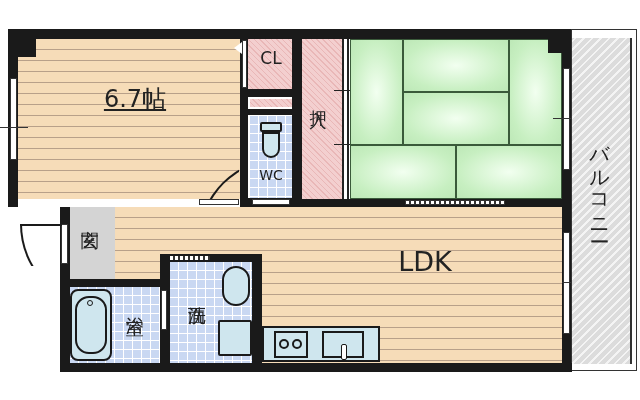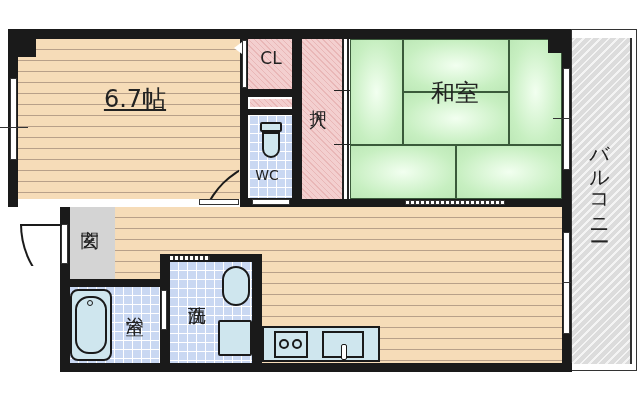--- a/index.html
+++ b/index.html
@@ -59,21 +59,21 @@
 
 <div class="abs floor-closet" style="left:248px;top:39px;width:46px;height:50px;"></div>
 <div class="abs label" style="left:248px;top:49px;width:46px;font-size:17px;">CL</div>
 <div class="abs wall" style="left:248px;top:89px;width:46px;height:8px;"></div>
 <div class="abs floor-closet" style="left:250px;top:99px;width:42px;height:8px;"></div>
 <div class="abs wall" style="left:248px;top:109px;width:46px;height:6px;"></div>
 
 <div class="abs floor-tile" style="left:250px;top:116px;width:42px;height:82px;"></div>
 <div class="abs fixture" style="left:260px;top:122px;width:22px;height:10px;border-radius:2px;"></div>
 <div class="abs fixture" style="left:262px;top:132px;width:18px;height:26px;border-radius:0 0 10px 10px;"></div>
-<div class="abs label" style="left:250px;top:167px;width:34px;font-size:14px;">WC</div>
+<div class="abs label" style="left:250px;top:167px;width:42px;font-size:14px;">WC</div>
 <div class="abs wall" style="left:248px;top:198px;width:54px;height:10px;"></div>
 <div class="abs window" style="left:252px;top:199px;width:38px;height:6px;"></div>
 <div class="door-arc" style="left:212px;top:166px;width:80px;height:80px;border-radius:0 0 100% 0;clip-path:inset(40px 0 0 40px);"></div>
 
 <div class="abs wall" style="left:292px;top:39px;width:10px;height:168px;"></div>
 
 <div class="abs floor-closet" style="left:302px;top:39px;width:40px;height:160px;"></div>
 <div class="abs label vtext" style="left:308px;top:96px;font-size:17px;">押入</div>
 <div class="abs" style="left:342px;top:39px;width:7px;height:160px;background:#fff;border-left:2px solid #222;border-right:2px solid #222;"></div>
 <div class="abs" style="left:334px;top:90px;width:22px;height:1px;background:#222;"></div>
@@ -82,21 +82,20 @@
 <div class="abs floor-tatami" style="left:350px;top:39px;width:212px;height:160px;">
   <div class="tatami-mat" style="left:0;top:0;width:53px;height:106px;"></div>
   <div class="tatami-mat" style="left:53px;top:0;width:106px;height:53px;"></div>
   <div class="tatami-mat" style="left:53px;top:53px;width:106px;height:53px;"></div>
   <div class="tatami-mat" style="left:159px;top:0;width:53px;height:106px;"></div>
   <div class="tatami-mat" style="left:0;top:106px;width:106px;height:54px;"></div>
   <div class="tatami-mat" style="left:106px;top:106px;width:106px;height:54px;"></div>
 </div>
 <div class="abs wall" style="left:548px;top:39px;width:14px;height:14px;"></div>
 <div class="abs label" style="left:405px;top:80px;width:100px;font-size:24px;">
-  <div>和室</div>
 </div>
 
 <div class="abs wall" style="left:302px;top:199px;width:268px;height:8px;"></div>
 <div class="abs" style="left:405px;top:200px;width:100px;height:5px;background:#fff;border:1px solid #333;background-image:repeating-linear-gradient(to right,#fff 0,#fff 3px,#333 3px,#333 5px);"></div>
 
 <div class="abs wall" style="left:562px;top:29px;width:10px;height:342px;"></div>
 <div class="abs window" style="left:563px;top:68px;width:7px;height:102px;"></div>
 <div class="abs" style="left:553px;top:118px;width:26px;height:1px;background:#333;"></div>
 <div class="abs window" style="left:563px;top:232px;width:7px;height:102px;"></div>
 <div class="abs" style="left:553px;top:282px;width:26px;height:1px;background:#333;"></div>
@@ -129,20 +128,21 @@
 <div class="abs window" style="left:161px;top:290px;width:6px;height:40px;"></div>
 
 <div class="abs floor-tile" style="left:170px;top:262px;width:82px;height:101px;"></div>
 <div class="abs" style="left:170px;top:256px;width:40px;height:4px;background:repeating-linear-gradient(to right,#fff 0,#fff 3px,#333 3px,#333 5px);"></div>
 <div class="abs label vtext" style="left:186px;top:292px;font-size:18px;">洗面</div>
 <div class="abs fixture" style="left:222px;top:266px;width:28px;height:40px;border-radius:14px;"></div>
 <div class="abs fixture" style="left:218px;top:320px;width:34px;height:36px;border-radius:2px;"></div>
 
 <div class="abs floor-wood" style="left:262px;top:207px;width:300px;height:156px;"></div>
 <div class="abs label" style="left:360px;top:246px;width:130px;font-size:27px;">
+  <div>LDK</div>
 </div>
 
 <div class="abs fixture" style="left:262px;top:326px;width:118px;height:36px;"></div>
 <div class="abs" style="left:274px;top:331px;width:34px;height:27px;border:2px solid #1a1a1a;box-sizing:border-box;">
   <div style="position:absolute;left:3px;top:6px;width:10px;height:10px;border:2px solid #1a1a1a;border-radius:50%;box-sizing:border-box;"></div>
   <div style="position:absolute;left:16px;top:6px;width:10px;height:10px;border:2px solid #1a1a1a;border-radius:50%;box-sizing:border-box;"></div>
 </div>
 <div class="abs" style="left:322px;top:331px;width:42px;height:27px;border:2px solid #1a1a1a;box-sizing:border-box;">
   <div style="position:absolute;left:17px;top:11px;width:4px;height:14px;border:1px solid #1a1a1a;background:#fff;border-radius:2px;"></div>
 </div>

